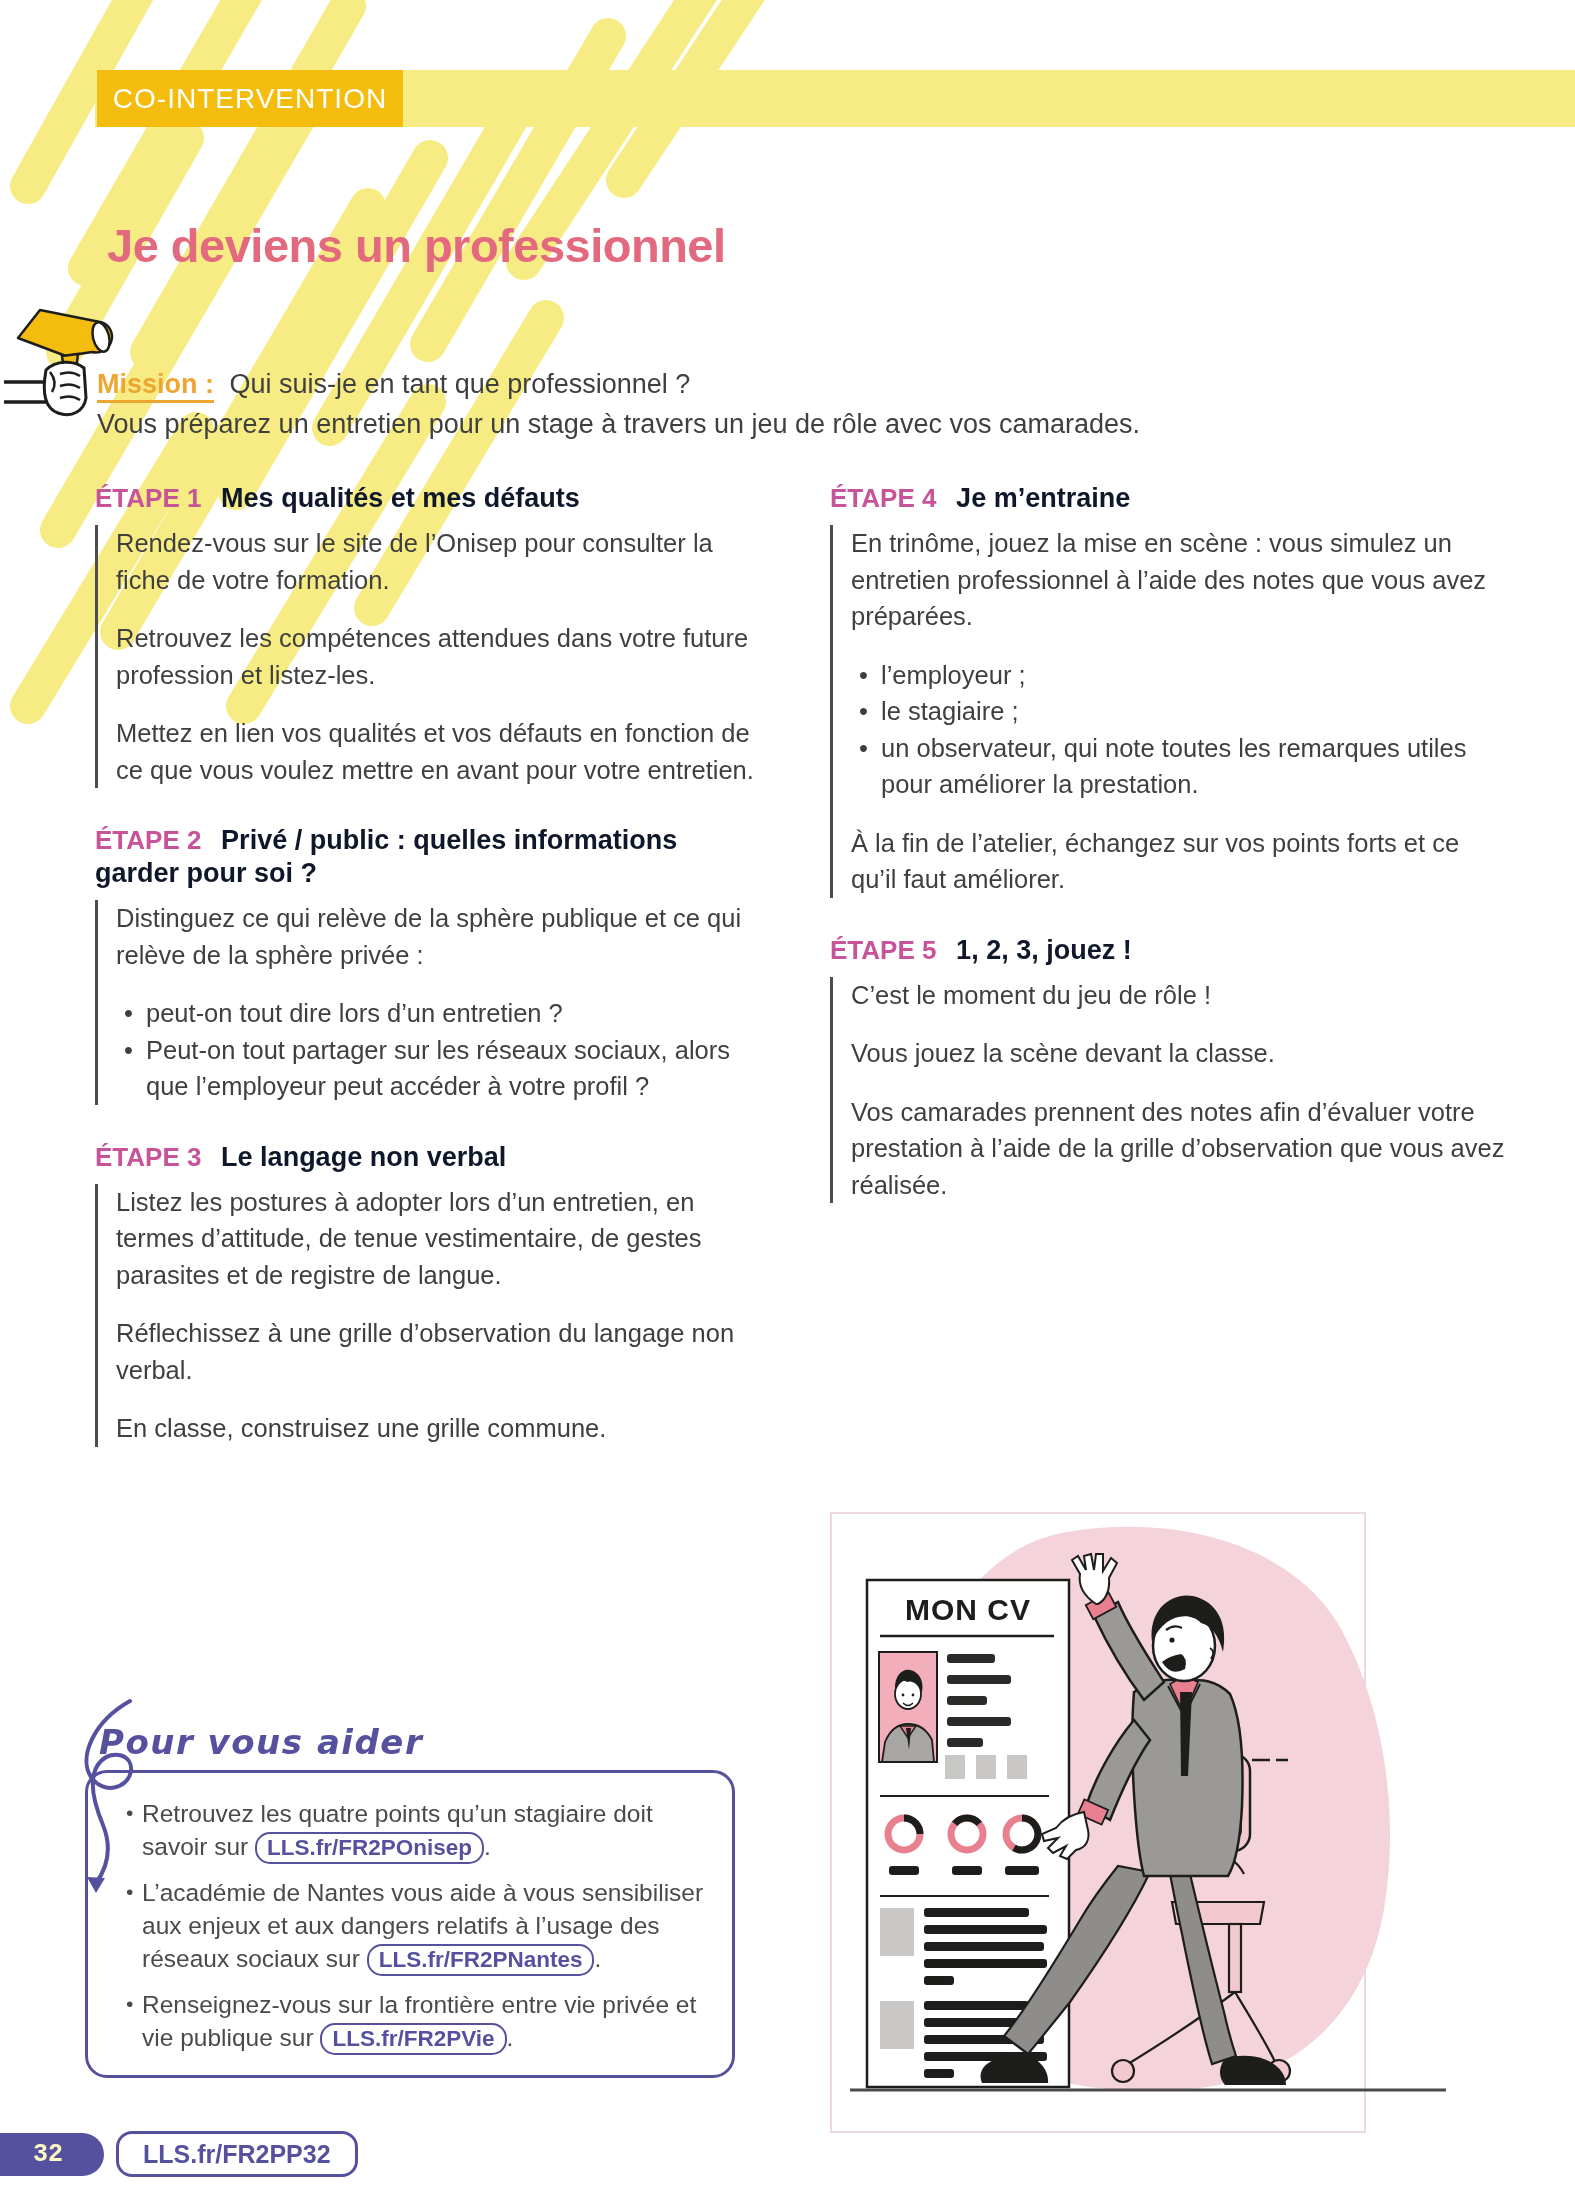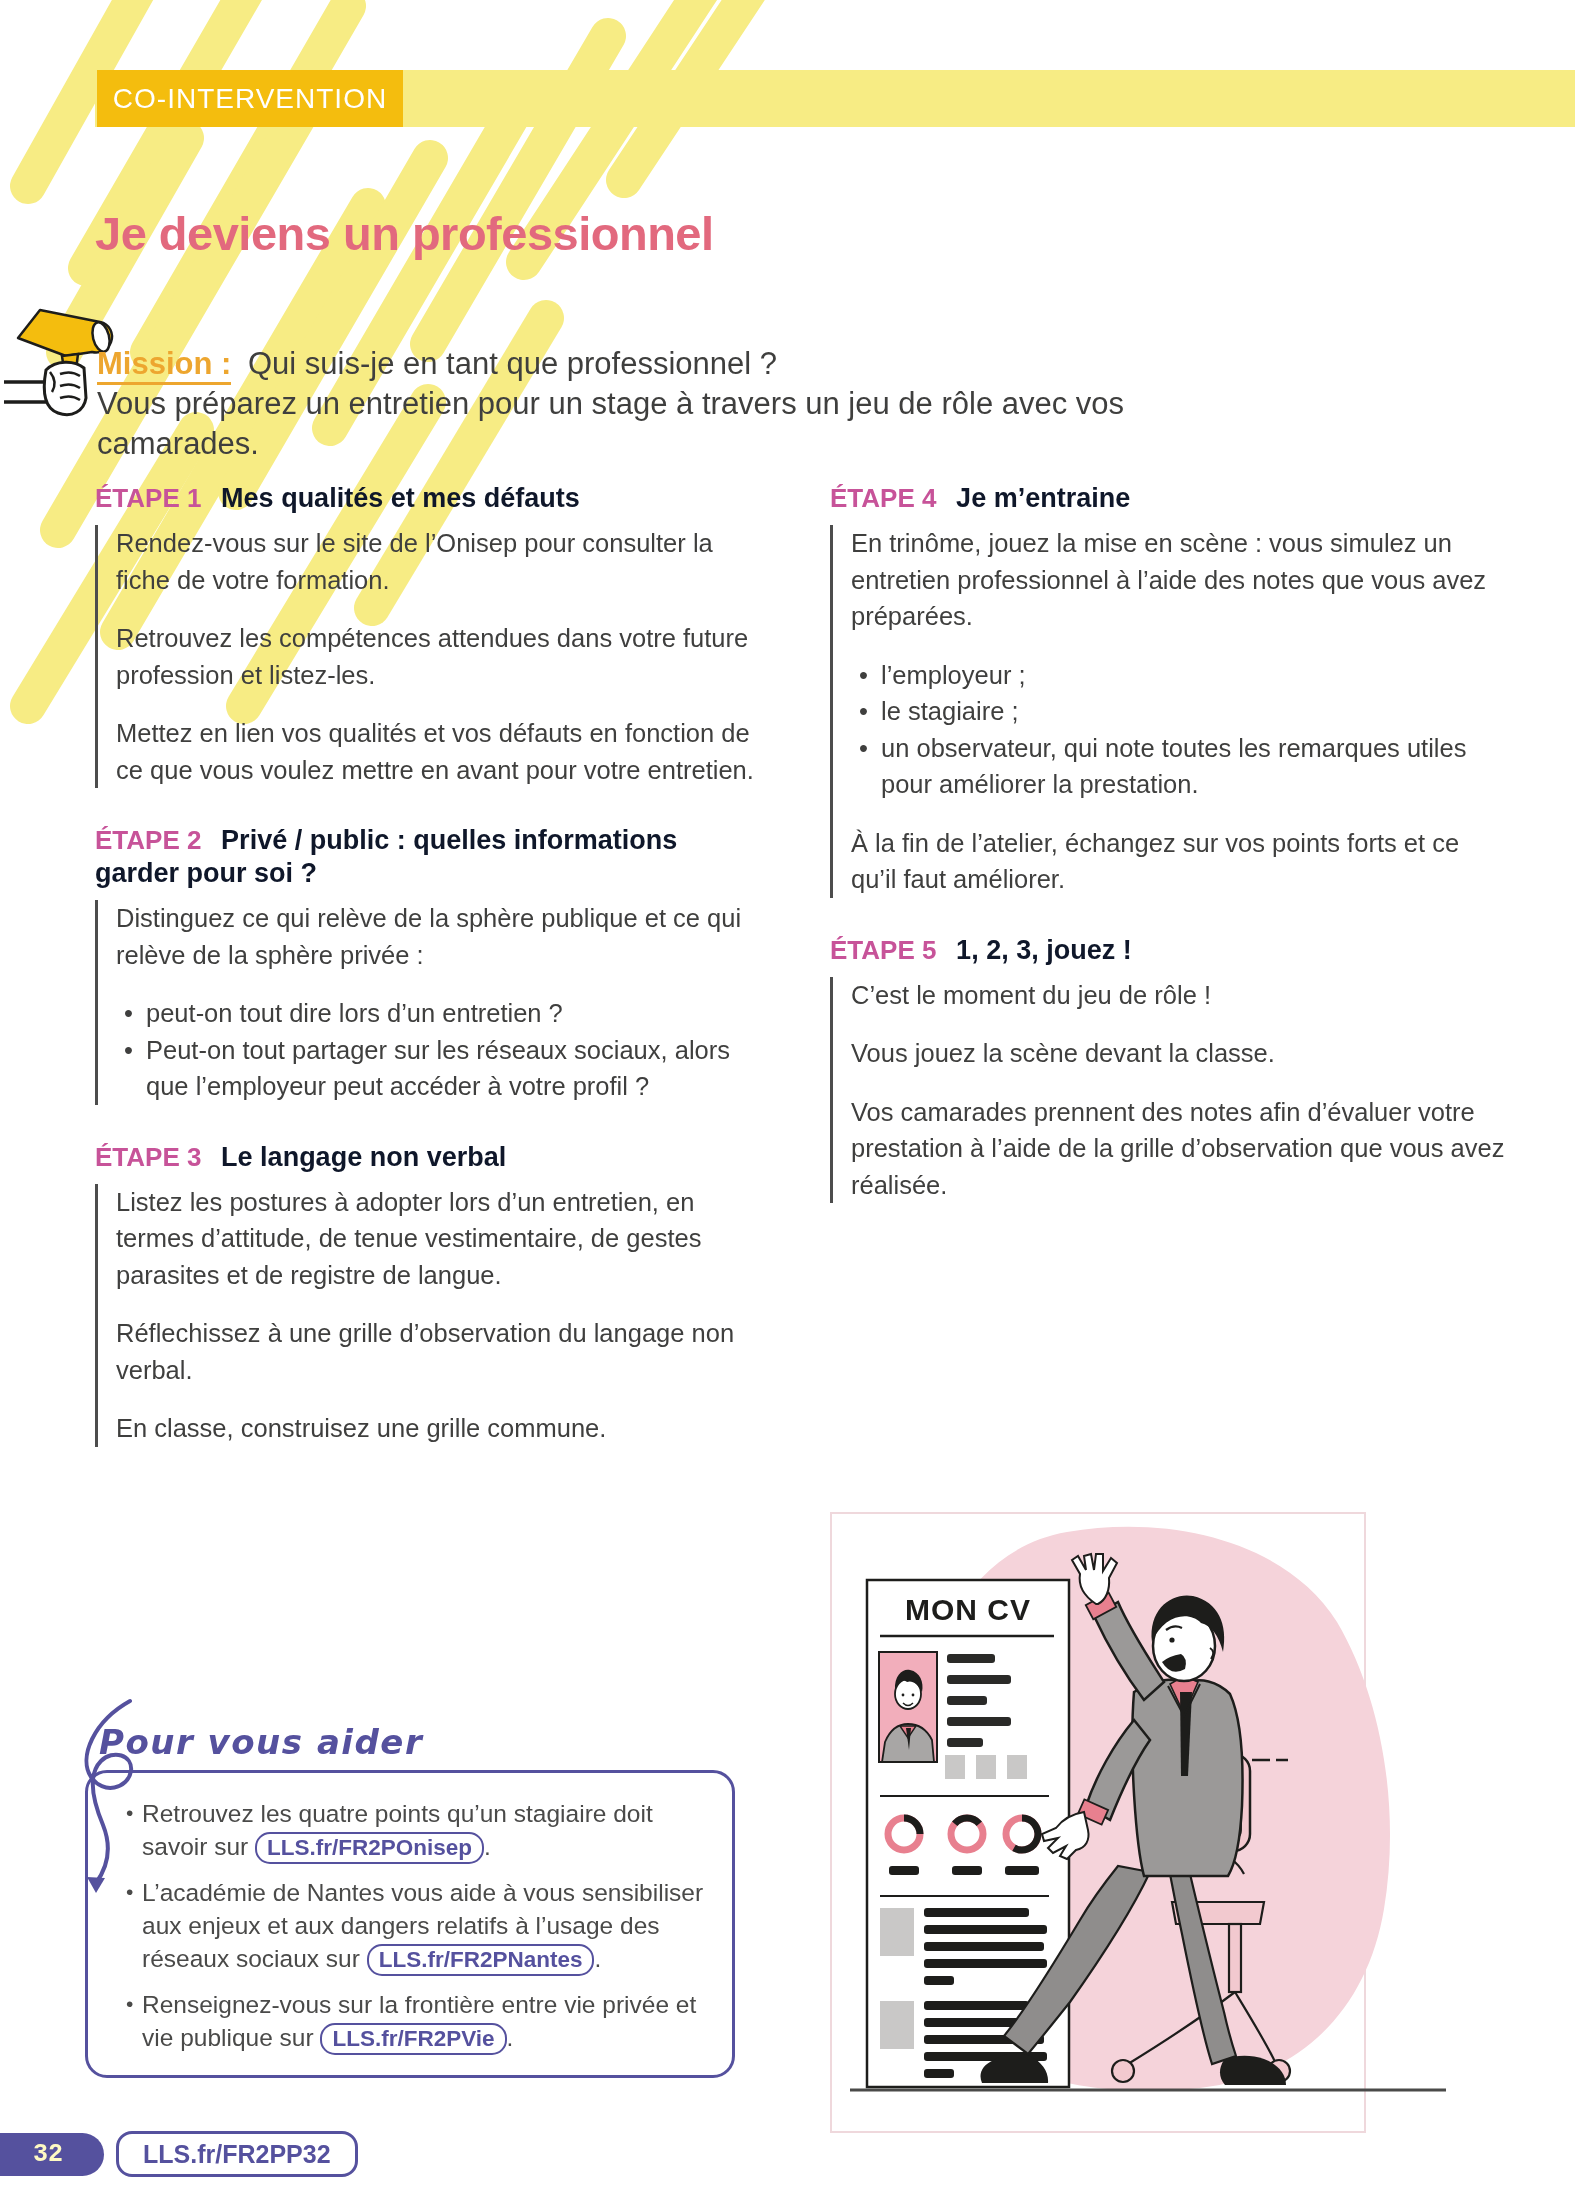--- a/index.html
+++ b/index.html
@@ -10,27 +10,27 @@
 
   
   .scribbles { position:absolute; left:0; top:0; width:820px; height:730px; pointer-events:none; }
   .band { position:absolute; left:95px; right:0; top:70px; height:57px; background:#F7EC84; }
   .banner-label {
     position:absolute; left:97px; top:70px; width:306px; height:57px;
     background:#F4BD0E; color:#ffffff; font-weight:normal; font-size:28px; letter-spacing:1px;
     display:flex; align-items:center; justify-content:center;
   }
   .page-title {
-    position:absolute; left:95px; top:206px; margin:0;
+    position:absolute; left:95px; top:206px; margin:12px;
     font-size:47px; font-weight:bold; color:#E2697E; letter-spacing:-0.5px;
   }
 
   
   .megaphone { position:absolute; left:4px; top:308px; }
-  .mission { position:absolute; left:97px; top:344px; width:1180px; font-size:31px; line-height:40px; }
+  .mission { position:absolute; left:97px; top:364px; width:1180px; font-size:27px; line-height:40px; }
   .mission-label { color:#EDA62F; font-weight:bold; border-bottom:3px solid #EDA62F; padding-bottom:1px; margin-right:8px; }
 
   
   .col-left  { position:absolute; left:95px;  top:482px; width:672px; }
   .col-right { position:absolute; left:830px; top:482px; width:676px; }
   .step-head { margin:0 0 10px 0; line-height:33px; }
   .step-label { color:#C75399; font-weight:bold; font-size:26px; margin-right:13px; }
   .step-title { color:#0f172a; font-weight:bold; font-size:27px; }
   .step-body {
     border-left:3px solid #4D4D4D; padding-left:18px; margin:0 0 36px 0;

